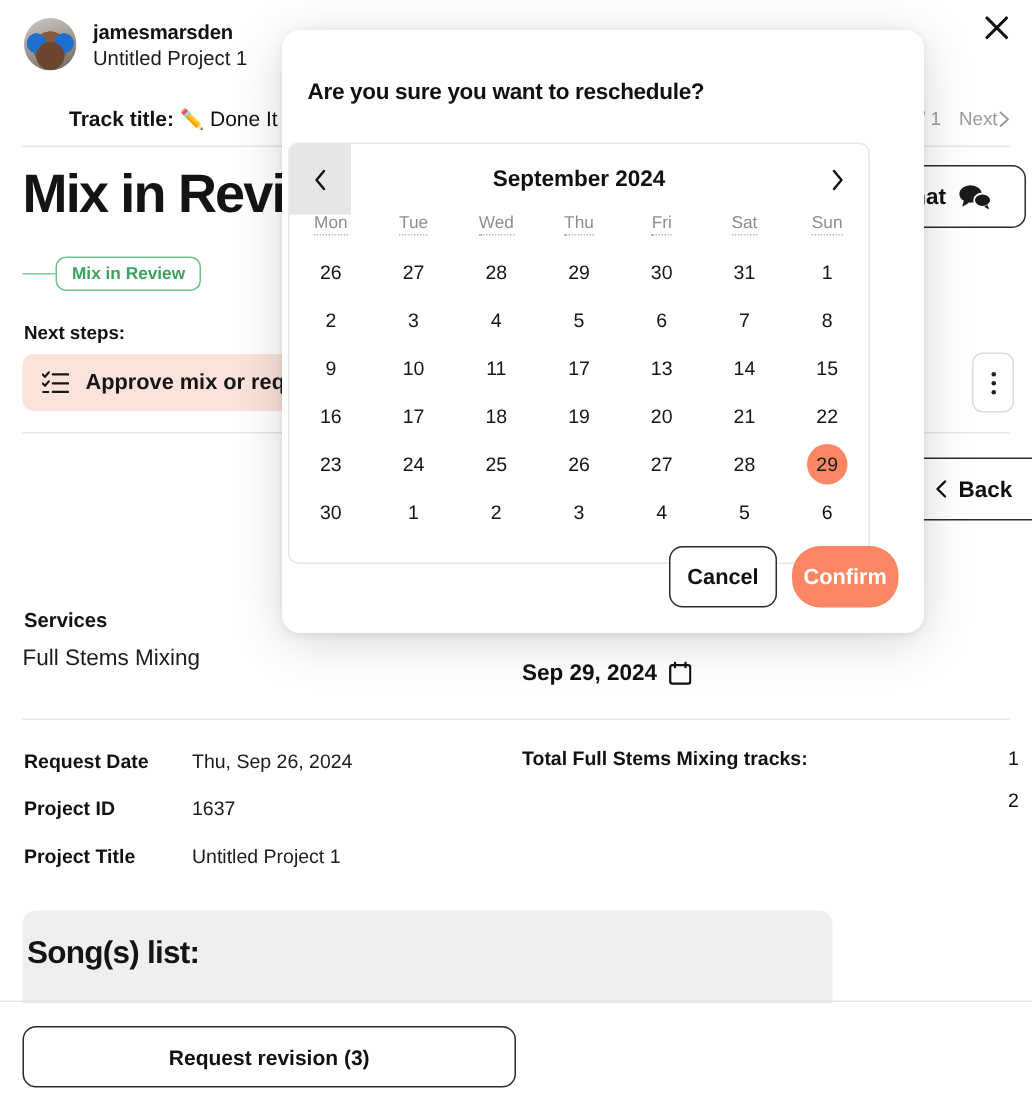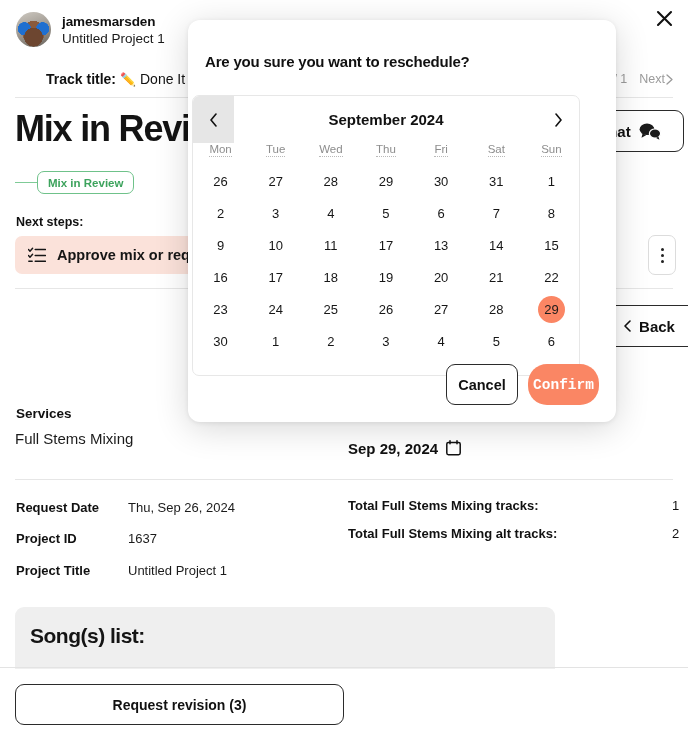--- a/index.html
+++ b/index.html
@@ -69,31 +69,31 @@
   .back-btn {
     position:absolute; left:601px; top:305px; width:96px; height:42px;
     border:1px solid #2b2b2b; border-radius:9px; background:#fff;
     display:flex; align-items:center; justify-content:center; gap:7px;
     font-size:15px; font-weight:700; color:#111; cursor:pointer;
   }
 
   .booking-h { position:absolute; left:15px; top:360px; font-size:24px; font-weight:800; color:#141414; letter-spacing:-0.6px;}
   .services-l { position:absolute; left:16px; top:406px; font-size:13.5px; font-weight:700; color:#111; }
   .services-v { position:absolute; left:15px; top:430px; font-size:15px; font-weight:400; color:#1b1b1b; }
-  .due-date { position:absolute; left:348px; top:440px; font-size:15px; font-weight:700; color:#111; display:flex; align-items:flex-start; gap:8px;}
+  .due-date { position:absolute; left:348px; top:440px; font-size:15px; font-weight:700; color:#111; display:flex; align-items:flex-end; gap:8px;}
 
   .kv { position:absolute; font-size:13px; }
   .kv .k { font-weight:700; color:#111; }
   .kv .v { font-weight:400; color:#1b1b1b; }
 
   .totals { position:absolute; font-size:13px; font-weight:700; color:#111; }
 
   .songs {
     position:absolute; left:15px; top:607px; width:540px; height:62px;
-    background:#efefef; border-radius:9px 9px 0 0; padding:17px 0 0 15px;
+    background:#efefef; border-radius:9px 9px 0 0; padding:17px 0 0 3px;
   }
   .songs-h { font-size:21px; font-weight:800; color:#141414; letter-spacing:-0.5px;}
 
   .footer-sep { position:absolute; left:0; top:667px; width:688px; height:1px; background:#e3e3e3; }
   .footer-btns { position:absolute; left:15px; top:684px; display:flex; gap:8px; }
   .btn-outline {
     width:329px; height:41px; border:1px solid #2b2b2b; border-radius:9px; background:#fff;
     display:flex; align-items:center; justify-content:center;
     font-size:14px; font-weight:700; color:#111; cursor:pointer;
   }
@@ -135,21 +135,21 @@
 
   .modal-actions { position:absolute; right:17px; bottom:17px; display:flex; gap:10px; }
   .m-cancel {
     width:72px; height:41px; border:1px solid #2b2b2b; border-radius:9px; background:#fff;
     display:flex; align-items:center; justify-content:center;
     font-size:14.5px; font-weight:700; color:#111; cursor:pointer;
   }
   .m-confirm {
     width:71px; height:41px; border:none; border-radius:19px;
     display:flex; align-items:center; justify-content:center;
-    font-size:14.5px; font-weight:600; color:#fff; cursor:pointer;font-family:Liberation Mono, monospace;
+    font-size:14.5px; font-weight:600; color:#fff; cursor:pointer;
   }
 </style>
 </head>
 <body>
 
 <div id="root">
 
   <div class="page">
 
     <div class="user-row">
@@ -259,21 +259,20 @@
     <div class="kv" style="left:16px; top:563px;">
       <span class="k">Project Title</span>
     </div>
     <div class="kv" style="left:128px; top:563px;">
       <span class="v">Untitled Project 1</span>
     </div>
 
     <div class="totals" style="left:348px; top:498px;">Total Full Stems Mixing tracks:</div>
     <div class="totals num" style="left:672px; top:498px; font-weight:400;">1</div>
 
-    <div class="totals" style="left:348px; top:526px;">Total Full Stems Mixing alt tracks:</div>
     <div class="totals num" style="left:672px; top:526px; font-weight:400;">2</div>
 
     <div class="songs">
       <div class="songs-h">Song(s) list:</div>
     </div>
 
     <div class="footer-sep"></div>
     <div class="footer-btns">
       <div class="btn-outline">Request revision (3)</div>
     </div>

